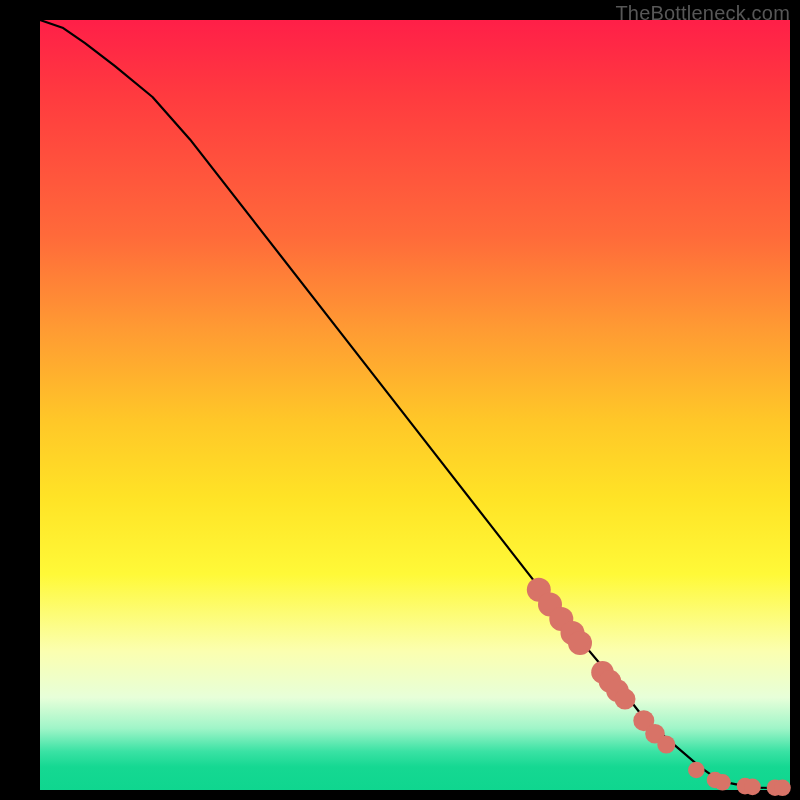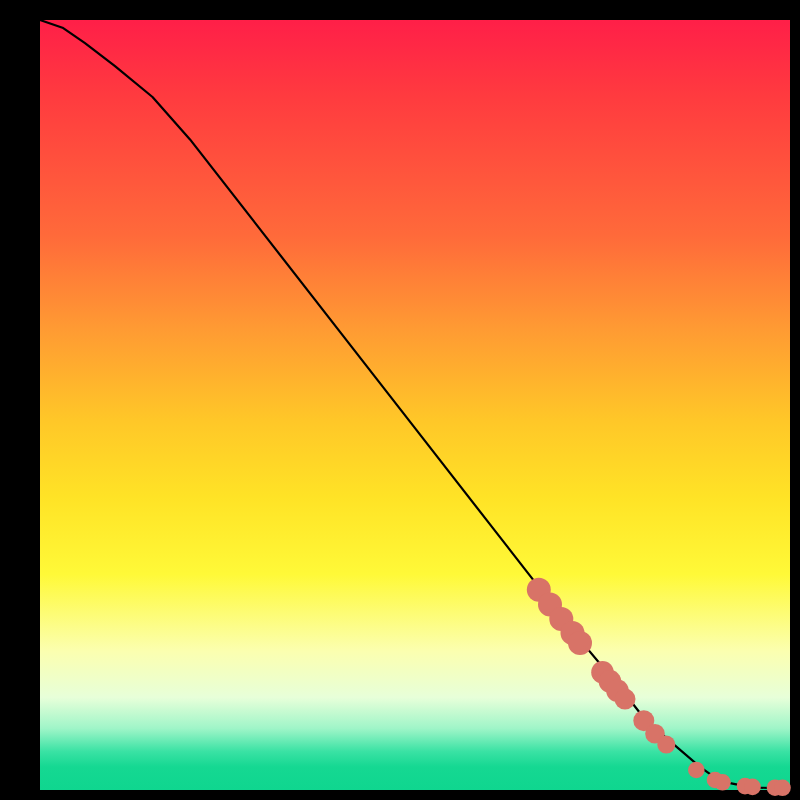--- a/index.html
+++ b/index.html
@@ -66,20 +66,21 @@
   }
   .dot {
     fill: #d87367;
     stroke: none;
   }
 </style>
 </head>
 <body>
 
 <div class="chart-wrap">
+  <div class="attribution">TheBottleneck.com</div>
 
   <div class="plot-area">
     <svg class="overlay" viewBox="0 0 750 770" preserveAspectRatio="none">
       <path id="curve-path" class="curve" d="M0.0 0.0 L22.5 7.7 L45.0 23.1 L75.0 46.2 L112.5 77.0 L150.0 119.4 L225.0 215.6 L300.0 311.9 L375.0 408.1 L450.0 504.4 L510.0 581.4 L540.0 619.9 L562.5 646.8 L585.0 673.8 L600.0 693.0 L615.0 708.4 L637.5 727.6 L660.0 746.9 L675.0 757.7 L690.0 763.1 L705.0 766.1 L720.0 767.7 L735.0 768.1 L750.0 768.1"></path>
       <g id="marker-layer">
           <circle cx="498.8" cy="569.8" r="12.0" class="dot"></circle>
           <circle cx="510.0" cy="584.4" r="12.0" class="dot"></circle>
           <circle cx="521.3" cy="599.1" r="12.0" class="dot"></circle>
           <circle cx="532.5" cy="612.9" r="12.0" class="dot"></circle>
           <circle cx="540.0" cy="622.9" r="12.0" class="dot"></circle>

